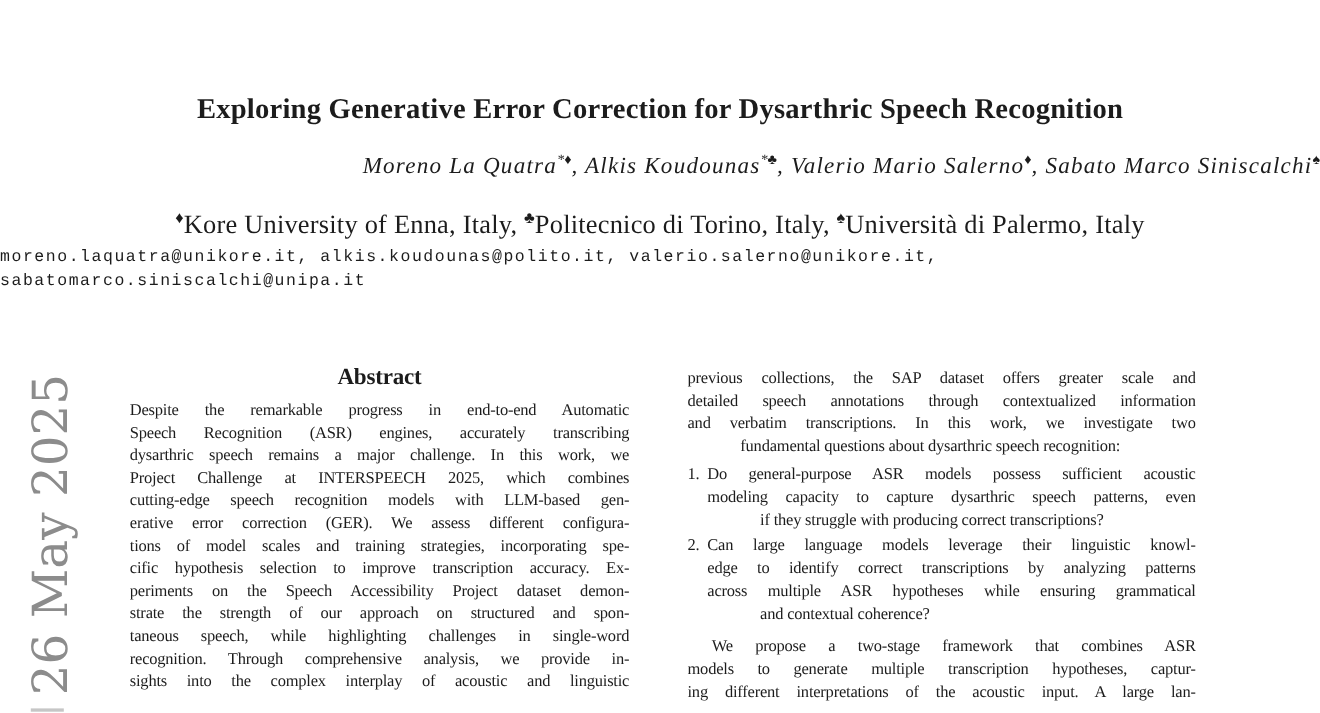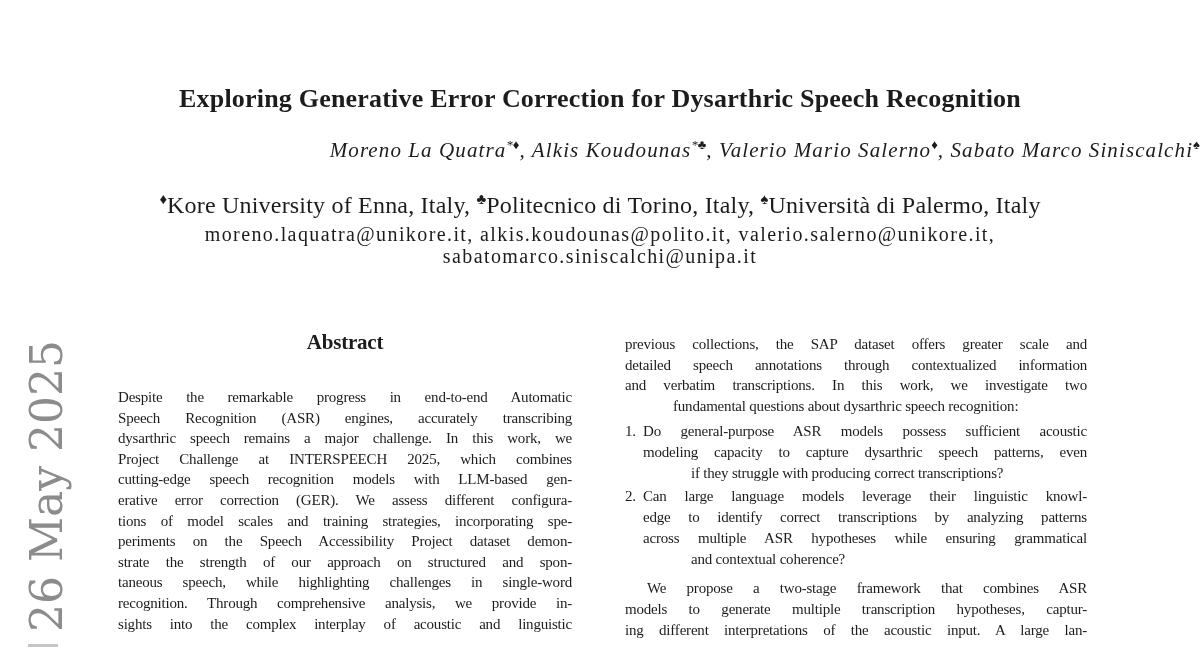--- a/index.html
+++ b/index.html
@@ -21,31 +21,31 @@
   }
   .authors sup, .affils sup {
     font-size:62%; vertical-align:super; letter-spacing:0;
   }
   .affils {
     position:absolute; top:191px; left:0; right:0;
     text-align:center; font-size:24px; letter-spacing:.2px;
   }
   .emails {
     position:absolute; top:223px; left:0; right:0;
-    text-align:center; font-family:Liberation Serif, serif;
-    font-size:20px; line-height:22px; letter-spacing:1.4px; color:#1c1c1c;
+    font-family:Liberation Mono, monospace;
+    font-size:15px; line-height:22px; letter-spacing:1.4px; color:#1c1c1c;
   }
 
   
   .left-col  { position:absolute; left:118px; top:330px; width:454px; }
   .right-col { position:absolute; left:625px; top:334px; width:462px; }
 
   .abstract-heading {
     text-align:center; font-weight:bold; font-size:21px; line-height:25px;
-    margin-bottom:32px;
+    margin-bottom:8px;
   }
 
   .body-text { font-size:15px; letter-spacing:-0.2px; }
   .jl { text-align:justify; text-align-last:justify; height:20.6px; line-height:20.6px; overflow:hidden; white-space:normal; }
   .jl.end { text-align-last:left;margin-left:48px; }
   .indent { text-indent:22px; }
 
   .qlist { margin-top:5px; }
   .list-item { position:relative; padding-left:18px; }
   .list-item + .list-item { margin-top:2px; }
@@ -90,20 +90,21 @@
 
   <div class="left-col body-text">
     <div class="abstract-heading">Abstract</div>
     <div class="jl">Despite the remarkable progress in end-to-end Automatic</div>
     <div class="jl">Speech Recognition (ASR) engines, accurately transcribing</div>
     <div class="jl">dysarthric speech remains a major challenge. In this work, we</div>
     <div class="jl">Project Challenge at INTERSPEECH 2025, which combines</div>
     <div class="jl">cutting-edge speech recognition models with LLM-based gen-</div>
     <div class="jl">erative error correction (GER). We assess different configura-</div>
     <div class="jl">tions of model scales and training strategies, incorporating spe-</div>
+    <div class="jl">cific hypothesis selection to improve transcription accuracy. Ex-</div>
     <div class="jl">periments on the Speech Accessibility Project dataset demon-</div>
     <div class="jl">strate the strength of our approach on structured and spon-</div>
     <div class="jl">taneous speech, while highlighting challenges in single-word</div>
     <div class="jl">recognition. Through comprehensive analysis, we provide in-</div>
     <div class="jl">sights into the complex interplay of acoustic and linguistic</div>
   </div>
 
   <div class="right-col body-text">
     <div class="jl">previous collections, the SAP dataset offers greater scale and</div>
     <div class="jl">detailed speech annotations through contextualized information</div>

